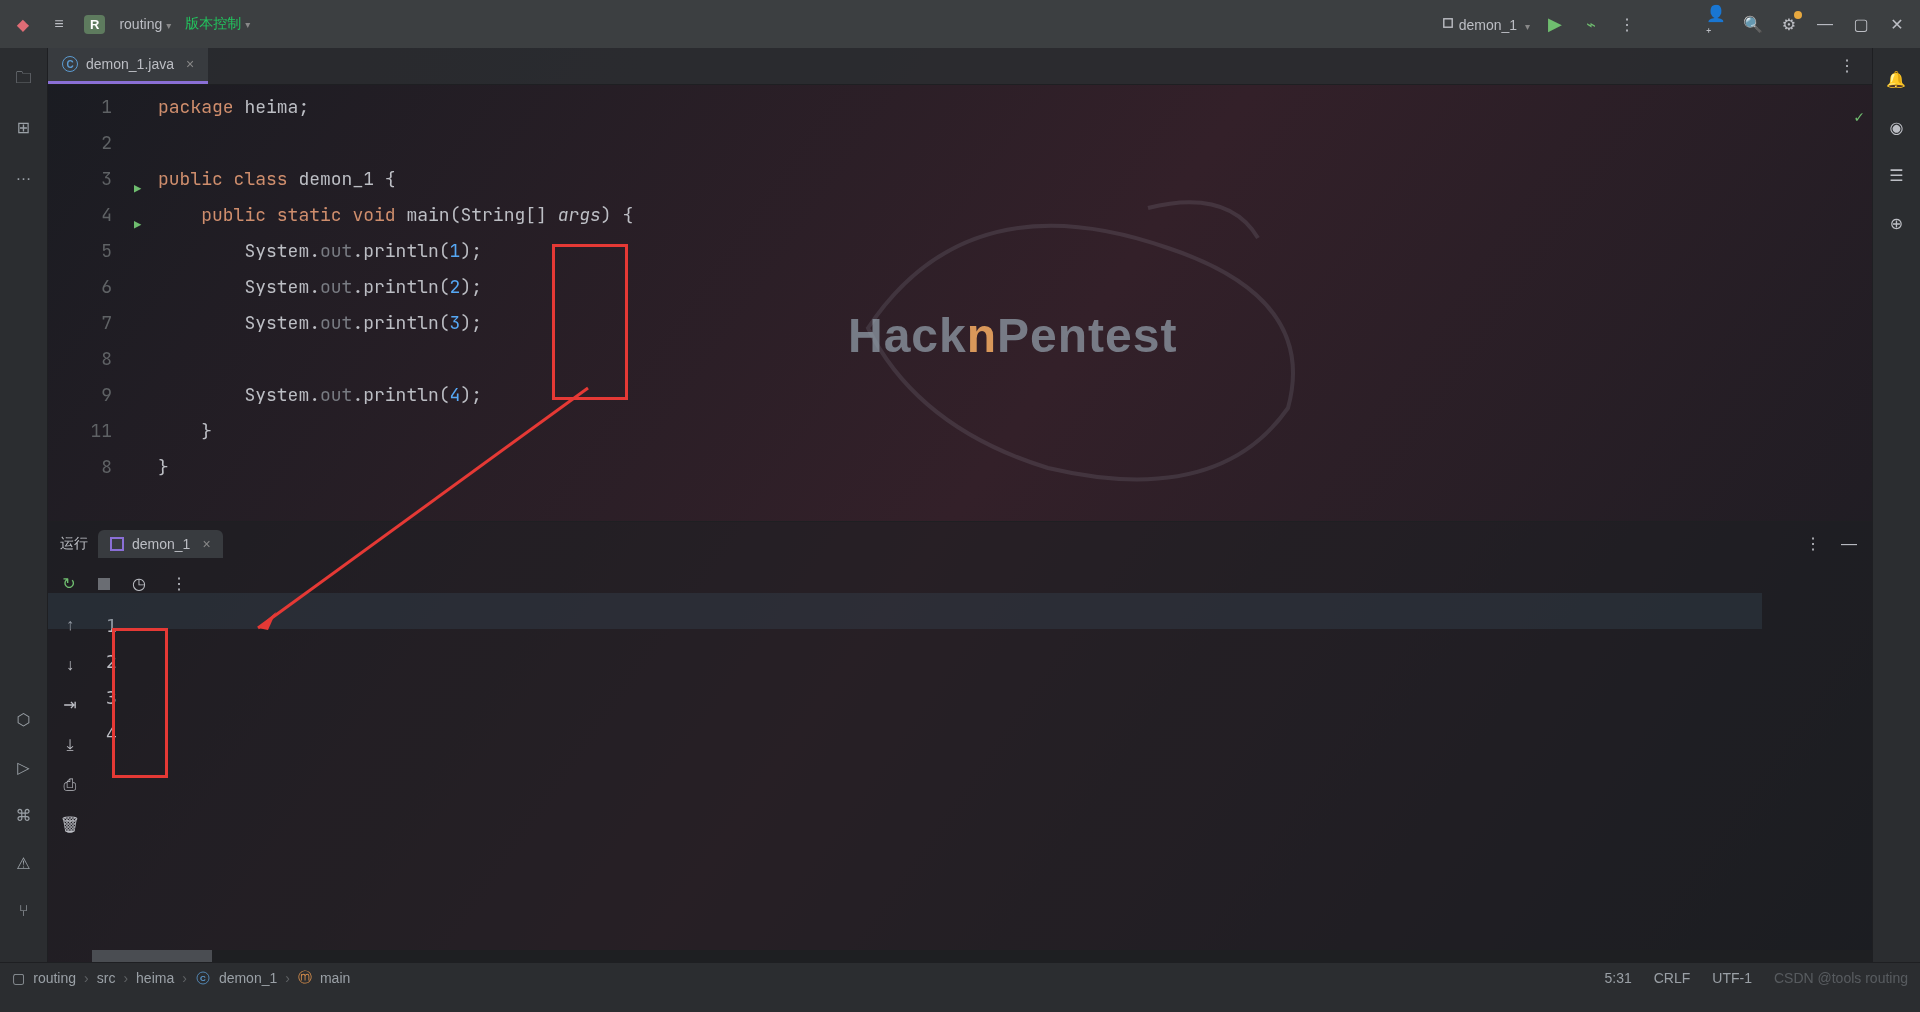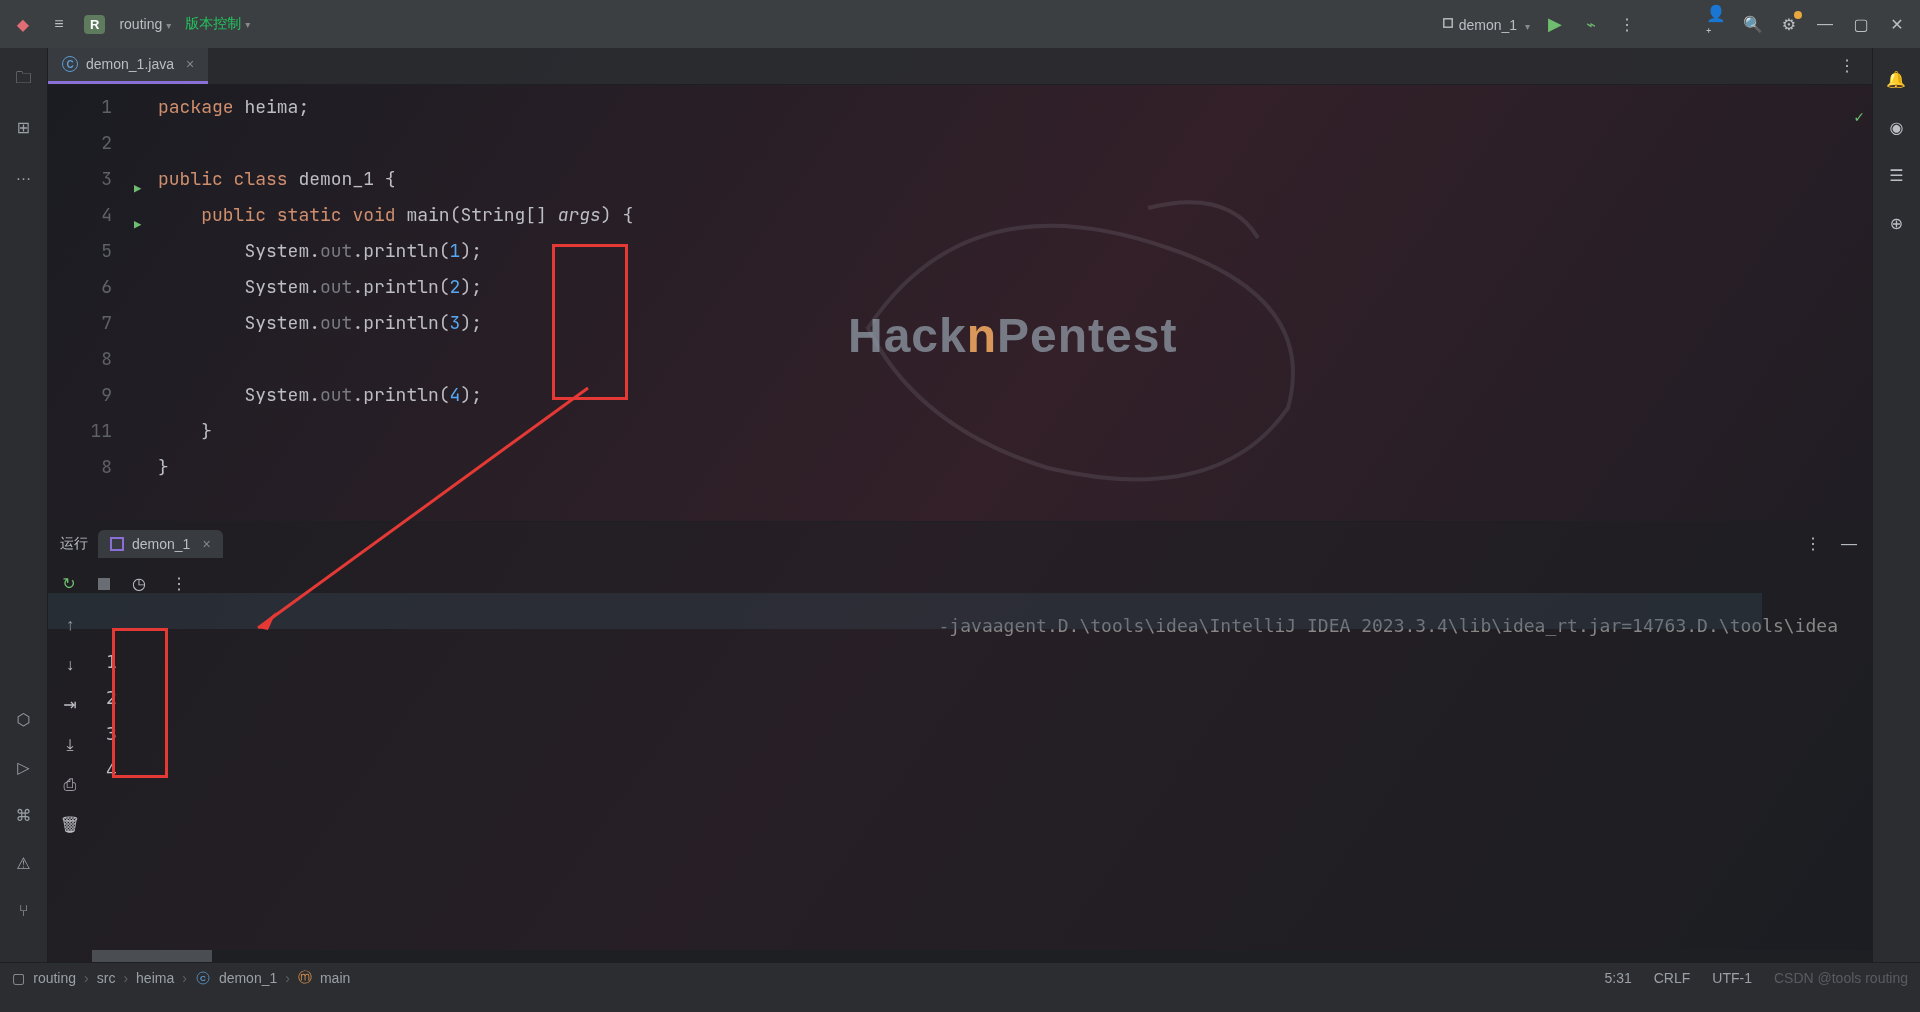--- a/index.html
+++ b/index.html
@@ -171,21 +171,21 @@
       </div>
       <div class="runbody">
         <div class="runlgut">
           <span class="ic">↑</span>
           <span class="ic">↓</span>
           <span class="ic">⇥</span>
           <span class="ic">⤓</span>
           <span class="ic">⎙</span>
           <span class="ic">🗑</span>
         </div>
-        <div class="console" id="console"><div class="trunc" style="text-align:right;padding-right:20px">-javaagent.D.\tools\idea\IntelliJ IDEA 2023.3.4\lib\idea_rt.jar=14763.D.\tools\idea</div><div>1</div><div>2</div><div>3</div><div>4</div><div>&nbsp;</div>
+        <div class="console" id="console"><div>1</div><div>2</div><div>3</div><div>4</div><div>&nbsp;</div>
           <div class="scrollb"></div>
         </div>
       </div>
     </div>
     <div class="redbox" style="bottom:184px;left:64px;width:56px;height:150px"></div>
   </div>
 
   <div class="rgutter">
     <span class="ic">🔔</span>
     <span class="ic">◉</span>

